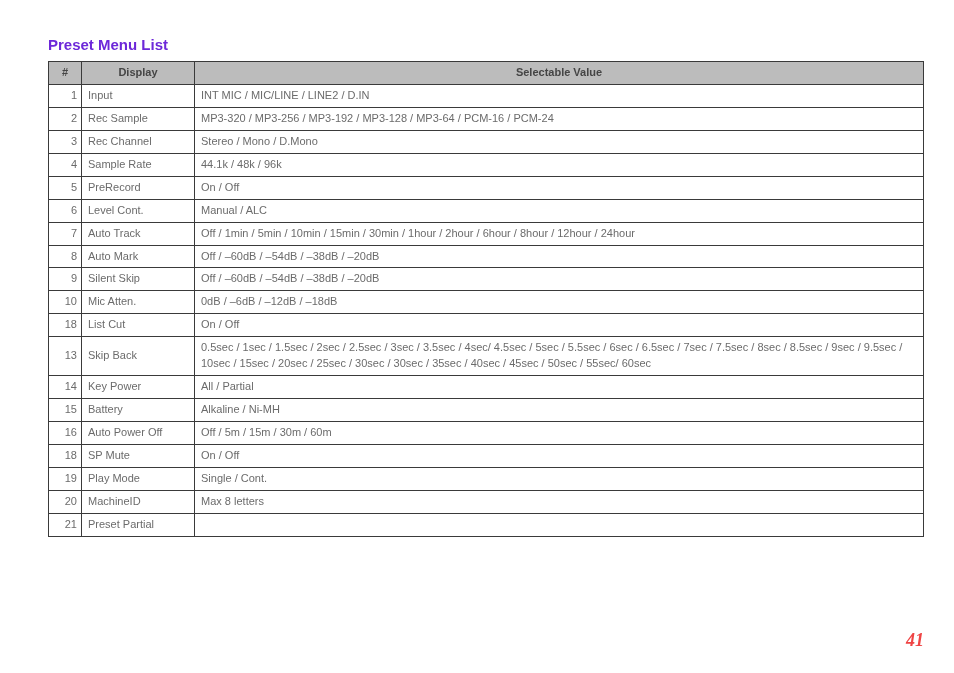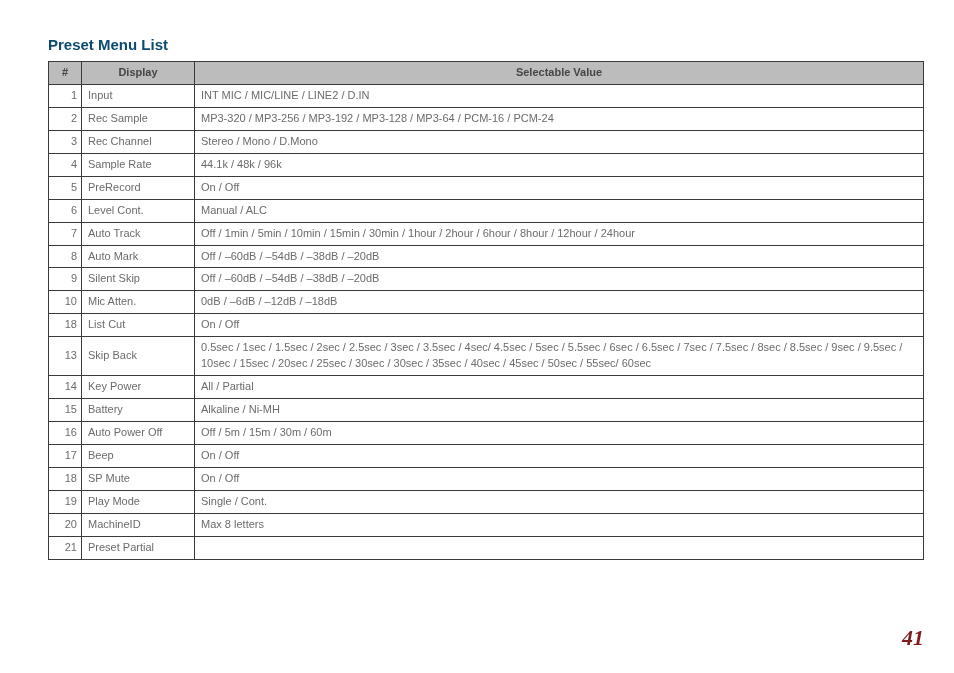--- a/index.html
+++ b/index.html
@@ -8,21 +8,21 @@
     font-family:Arial,Helvetica,sans-serif;
     color:#6a6a6a;
     position:relative;
     box-sizing:border-box;
     padding:36px 30px 0 48px;
   }
   h1{
     margin:0 0 8px 0;
     font-size:15px;
     font-weight:bold;
-    color:#0c4a6e;
+    color:#6d28d9;
   }
   table{
     border-collapse:collapse;
     width:100%;
     font-size:11px;
     color:#6b6b6b;
   }
   th,td{
     border:1px solid #3a3a3a;
     padding:3px 6px 3px 6px;
@@ -42,22 +42,22 @@
     padding-right:4px;
   }
   td.disp{width:100px;margin-top:40px;}
   .page-num{
     position:absolute;
     right:30px;
     bottom:22px;
     font-family:"Times New Roman",Georgia,serif;
     font-style:italic;
     font-weight:bold;
-    font-size:22px;
-    color:#7f1d1d;
+    font-size:18px;
+    color:#ef4444;
   }
 </style>
 </head>
 <body>
 
 <h1>Preset Menu List</h1>
 
 <table>
   <colgroup>
       <col style="width:28px">
@@ -141,25 +141,20 @@
         <td class="num">15</td>
         <td class="disp">Battery</td>
         <td>Alkaline / Ni-MH</td>
       </tr>
       <tr>
         <td class="num">16</td>
         <td class="disp">Auto Power Off</td>
         <td>Off / 5m / 15m / 30m / 60m</td>
       </tr>
       <tr>
-        <td class="num">17</td>
-        <td class="disp">Beep</td>
-        <td>On / Off</td>
-      </tr>
-      <tr>
         <td class="num">18</td>
         <td class="disp">SP Mute</td>
         <td>On / Off</td>
       </tr>
       <tr>
         <td class="num">19</td>
         <td class="disp">Play Mode</td>
         <td>Single / Cont.</td>
       </tr>
       <tr>

